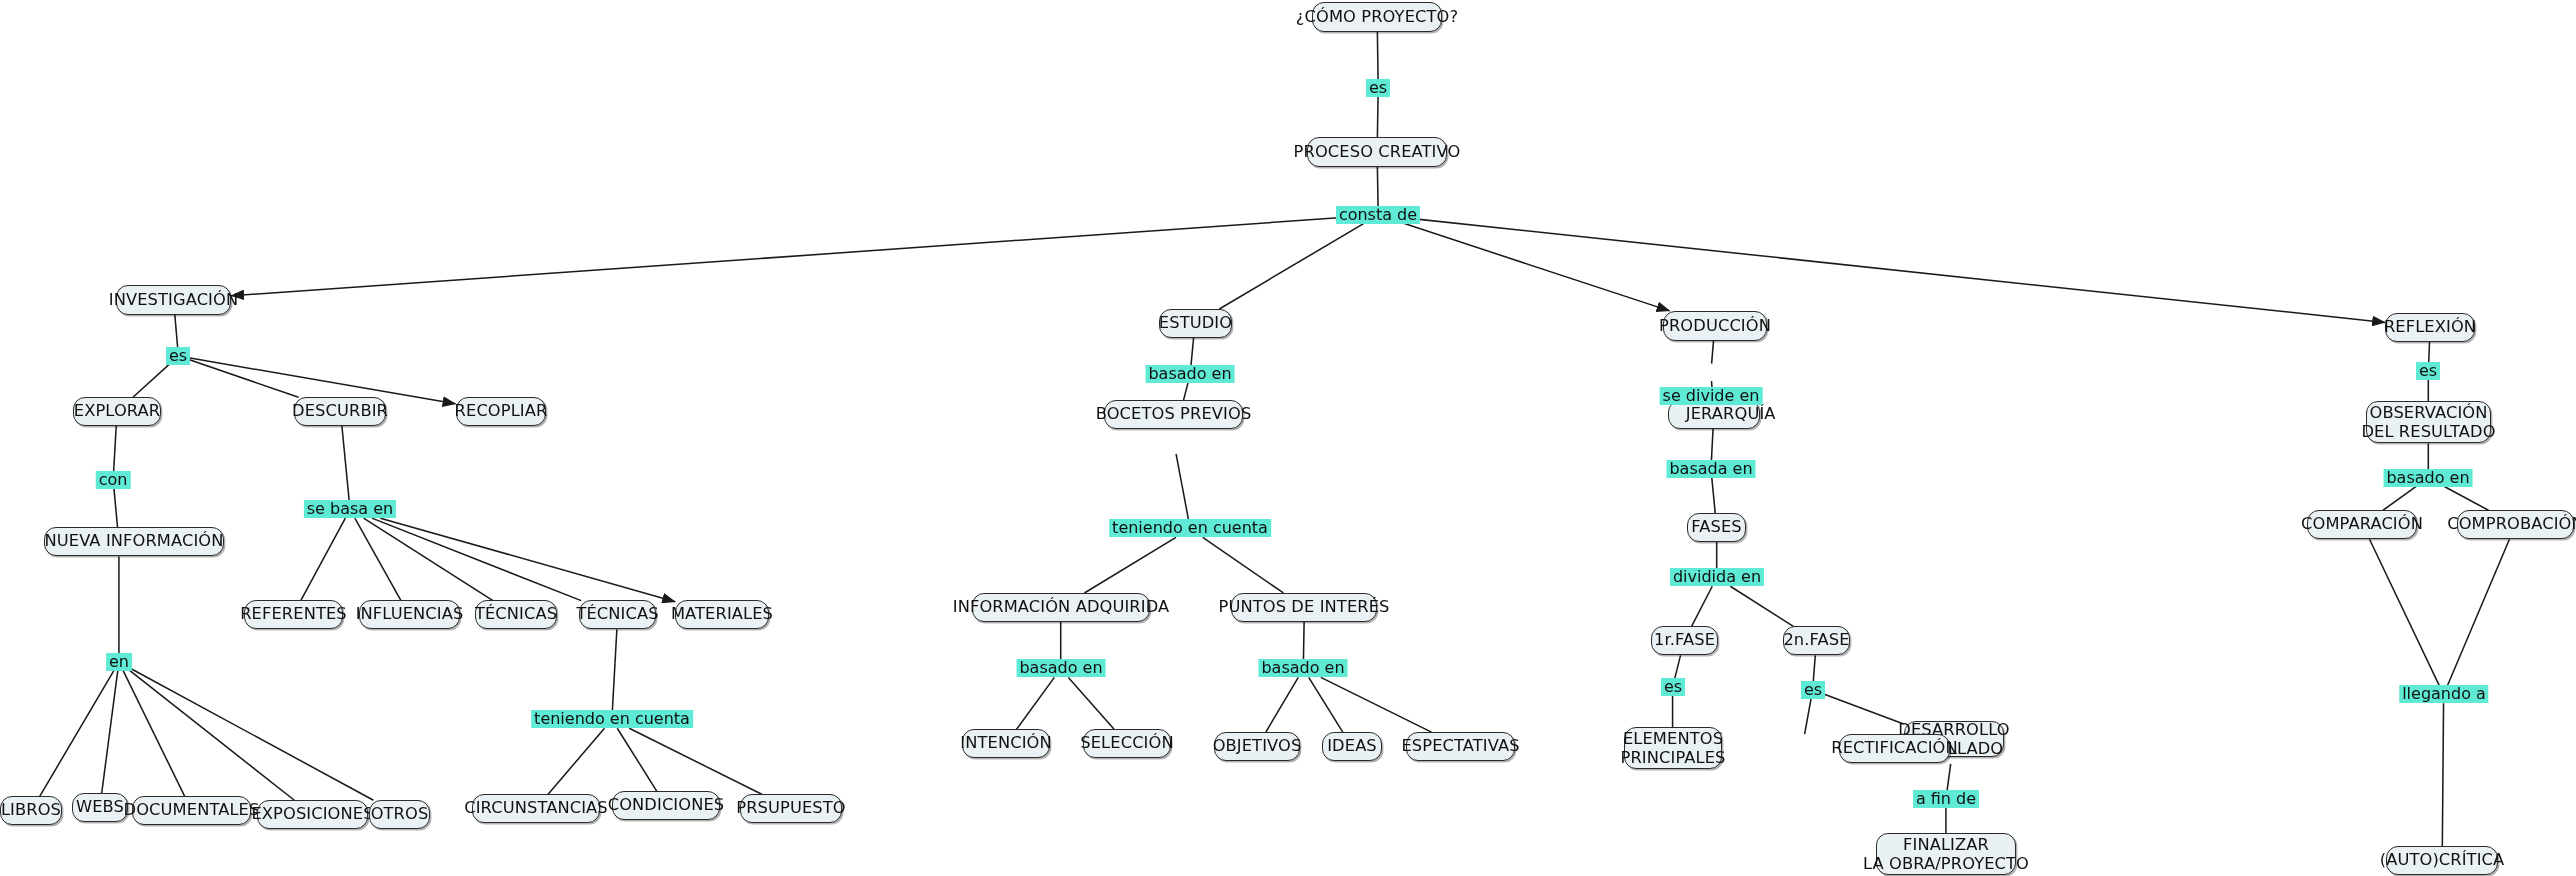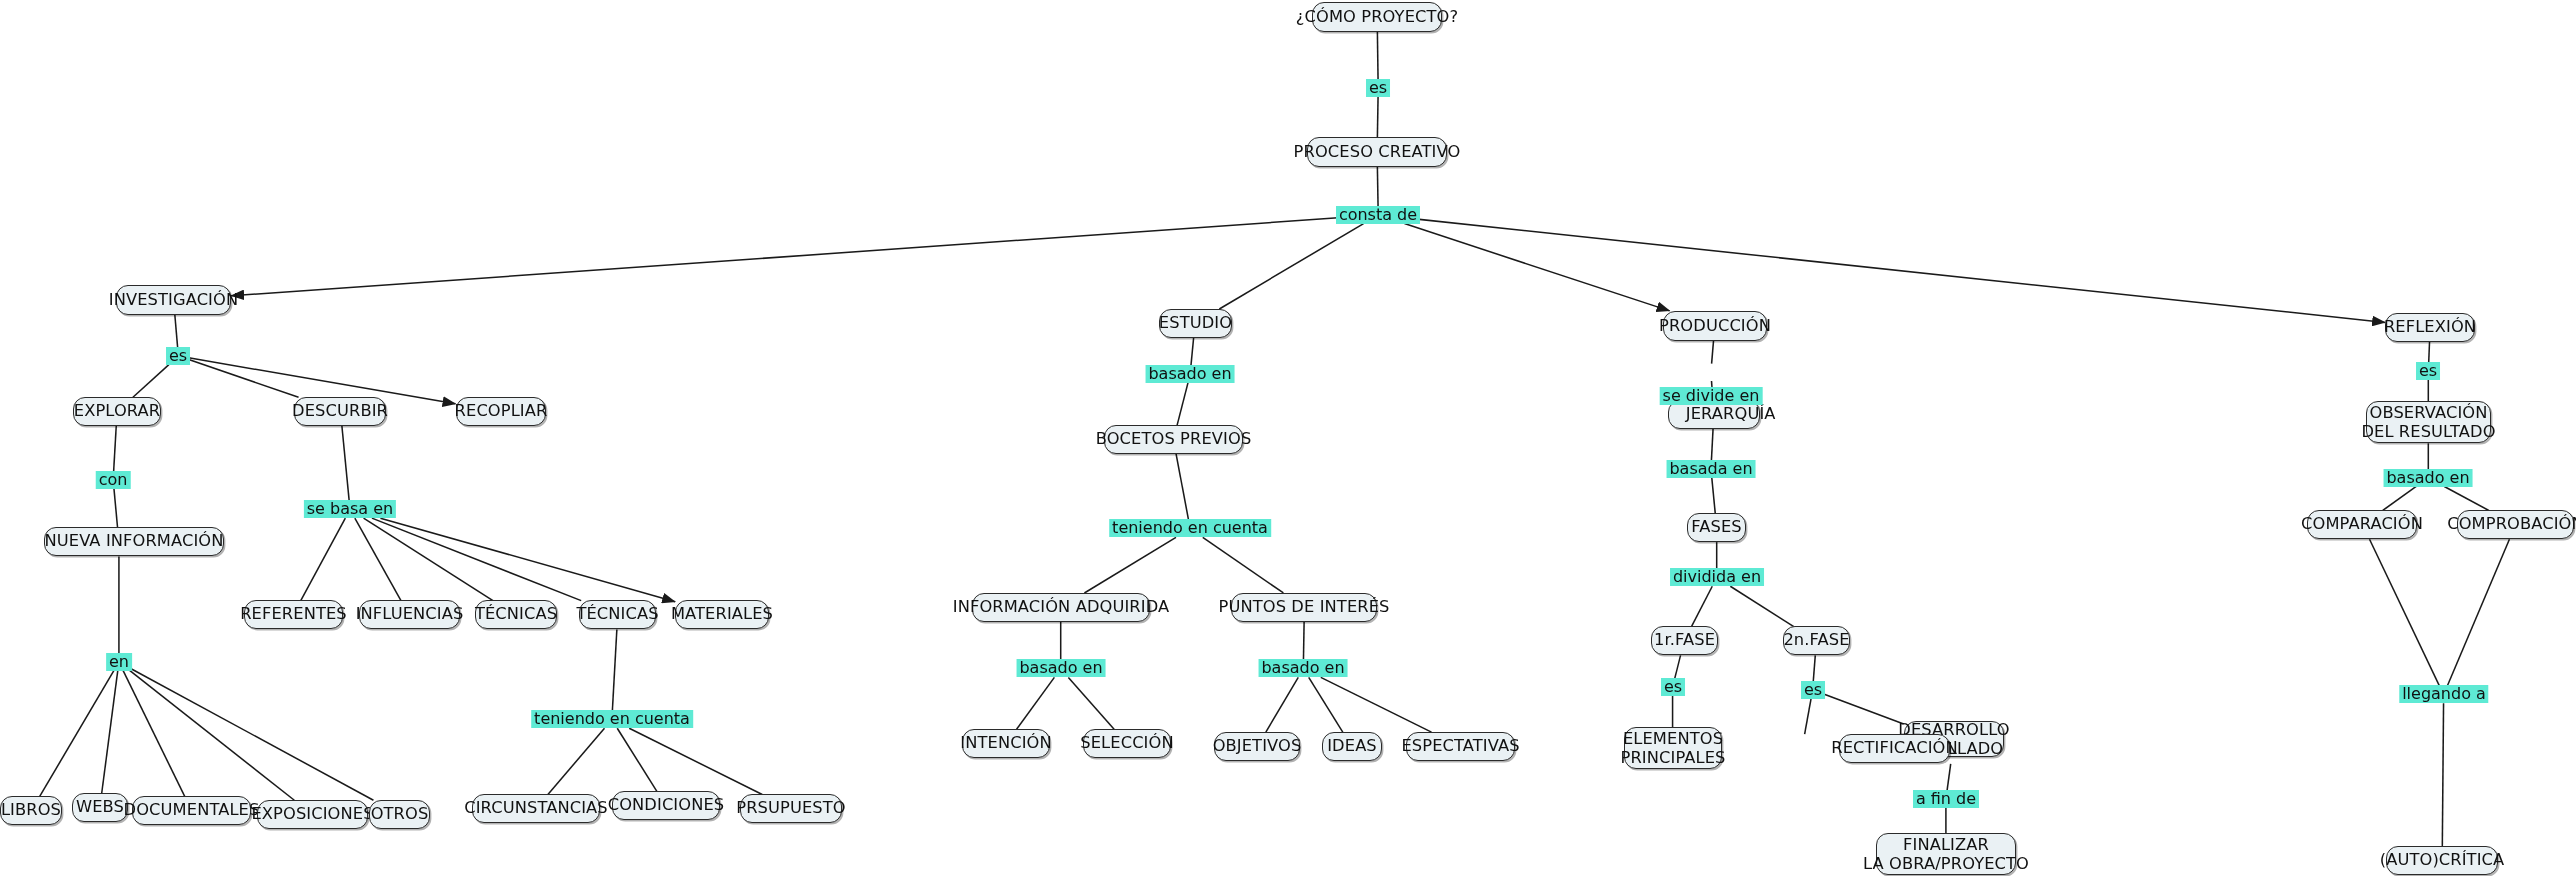--- a/index.html
+++ b/index.html
@@ -145,21 +145,21 @@
   <div id="nodes-group">
       <div class="node" style="left: 1312px; top: 1.9px; width: 130px; height: 30px;">¿CÓMO PROYECTO?</div>
       <div class="node" style="left: 1307px; top: 137px; width: 140px; height: 30px;">PROCESO CREATIVO</div>
       <div class="node" style="left: 116px; top: 285px; width: 115px; height: 30px;">INVESTIGACIÓN</div>
       <div class="node" style="left: 1159px; top: 309px; width: 73px; height: 29px;">ESTUDIO</div>
       <div class="node" style="left: 1663px; top: 311px; width: 104px; height: 30px;">PRODUCCIÓN</div>
       <div class="node" style="left: 2385px; top: 313px; width: 90px; height: 29px;">REFLEXIÓN</div>
       <div class="node" style="left: 73px; top: 397px; width: 88px; height: 29px;">EXPLORAR</div>
       <div class="node" style="left: 294px; top: 397px; width: 92px; height: 29px;">DESCURBIR</div>
       <div class="node" style="left: 456px; top: 397px; width: 90px; height: 29px;">RECOPLIAR</div>
-      <div class="node" style="left: 1104px; top: 425px; width: 139px; height: 29px;">BOCETOS PREVIOS</div>
+      <div class="node" style="left: 1104px; top: 400px; width: 139px; height: 29px;">BOCETOS PREVIOS</div>
       <div class="node" style="left: 1668px; top: 400px; width: 92px; height: 29px; padding-left: 42px;">JERARQUÍA</div>
       <div class="node two-line" style="left: 2366px; top: 401px; width: 125px; height: 42px;">OBSERVACIÓN
 DEL RESULTADO</div>
       <div class="node" style="left: 44px; top: 527px; width: 180px; height: 29px;">NUEVA INFORMACIÓN</div>
       <div class="node" style="left: 1687px; top: 513px; width: 59px; height: 29px;">FASES</div>
       <div class="node" style="left: 2307px; top: 510px; width: 110px; height: 29px;">COMPARACIÓN</div>
       <div class="node" style="left: 2457px; top: 510px; width: 117px; height: 29px;">COMPROBACIÓN</div>
       <div class="node" style="left: 244px; top: 600px; width: 99px; height: 29px;">REFERENTES</div>
       <div class="node" style="left: 359px; top: 600px; width: 101px; height: 29px;">INFLUENCIAS</div>
       <div class="node" style="left: 475px; top: 600px; width: 82px; height: 29px;">TÉCNICAS</div>

